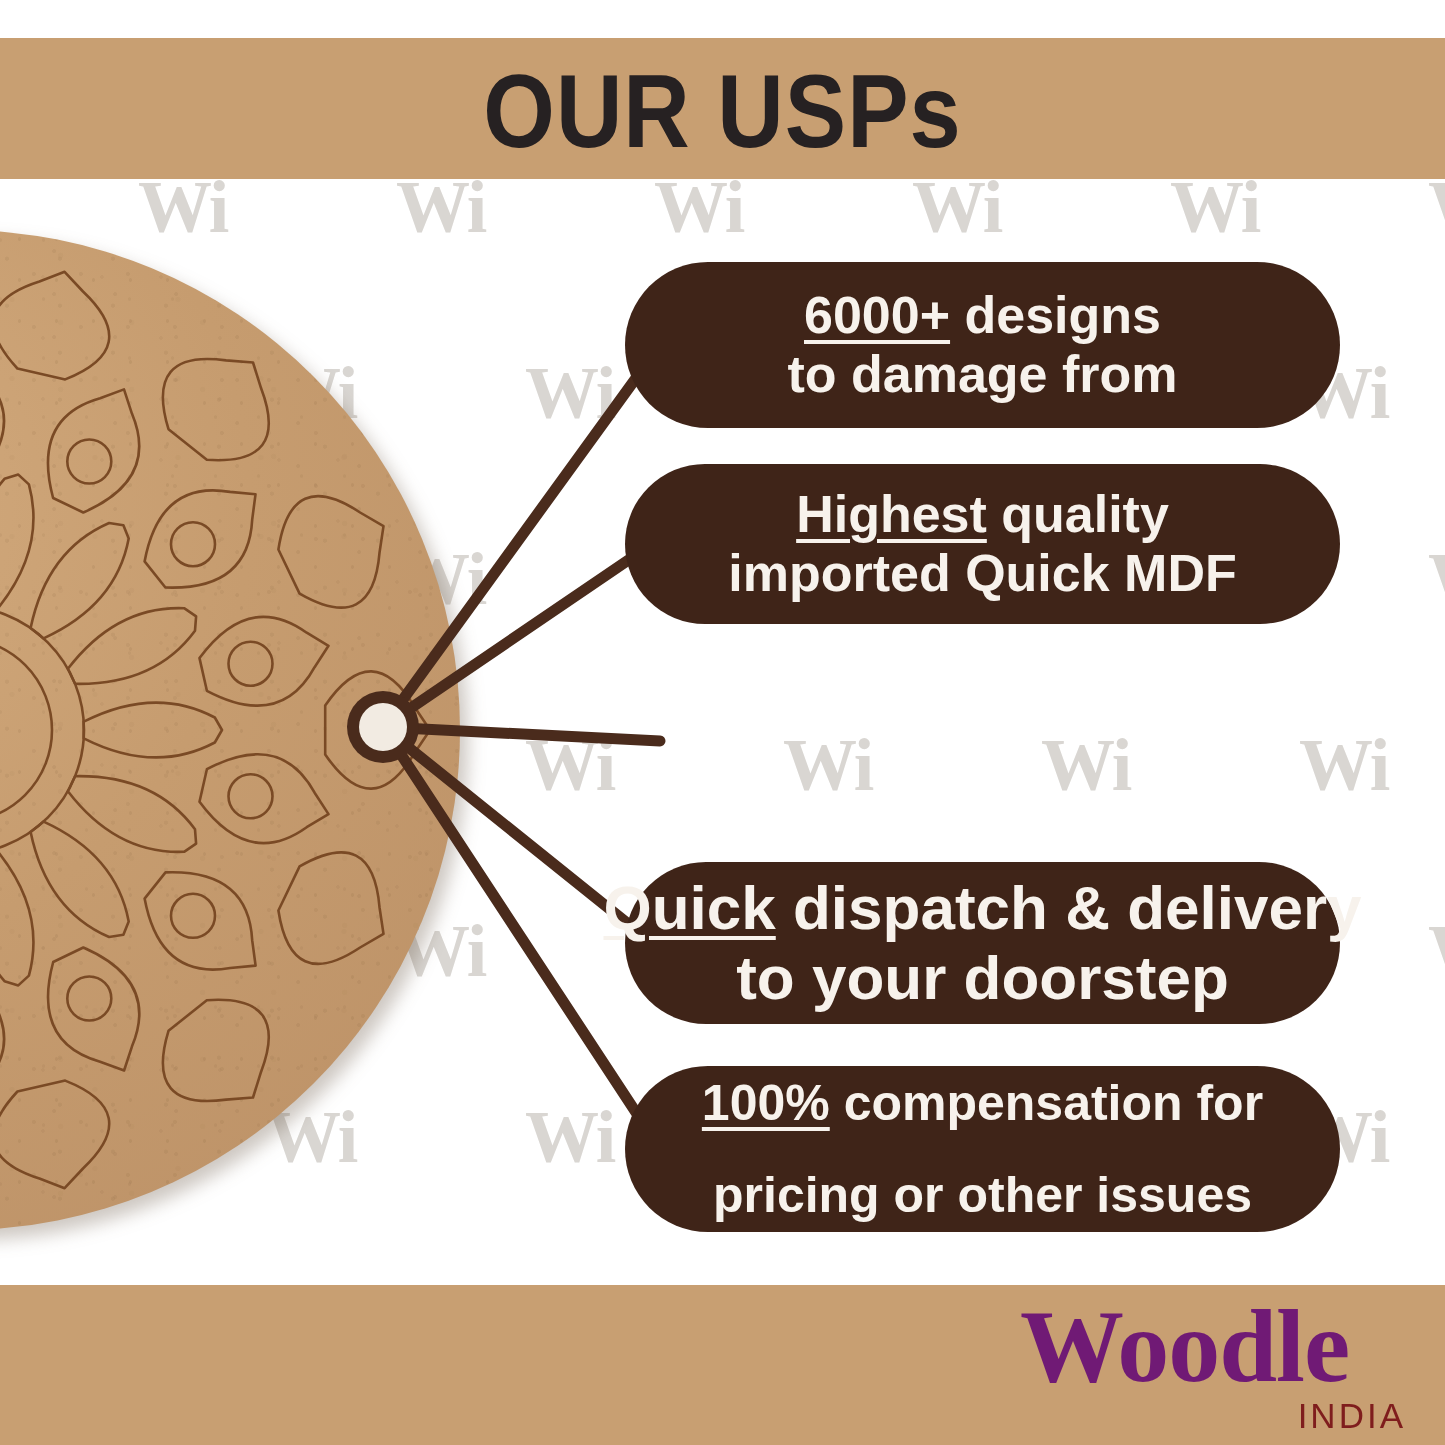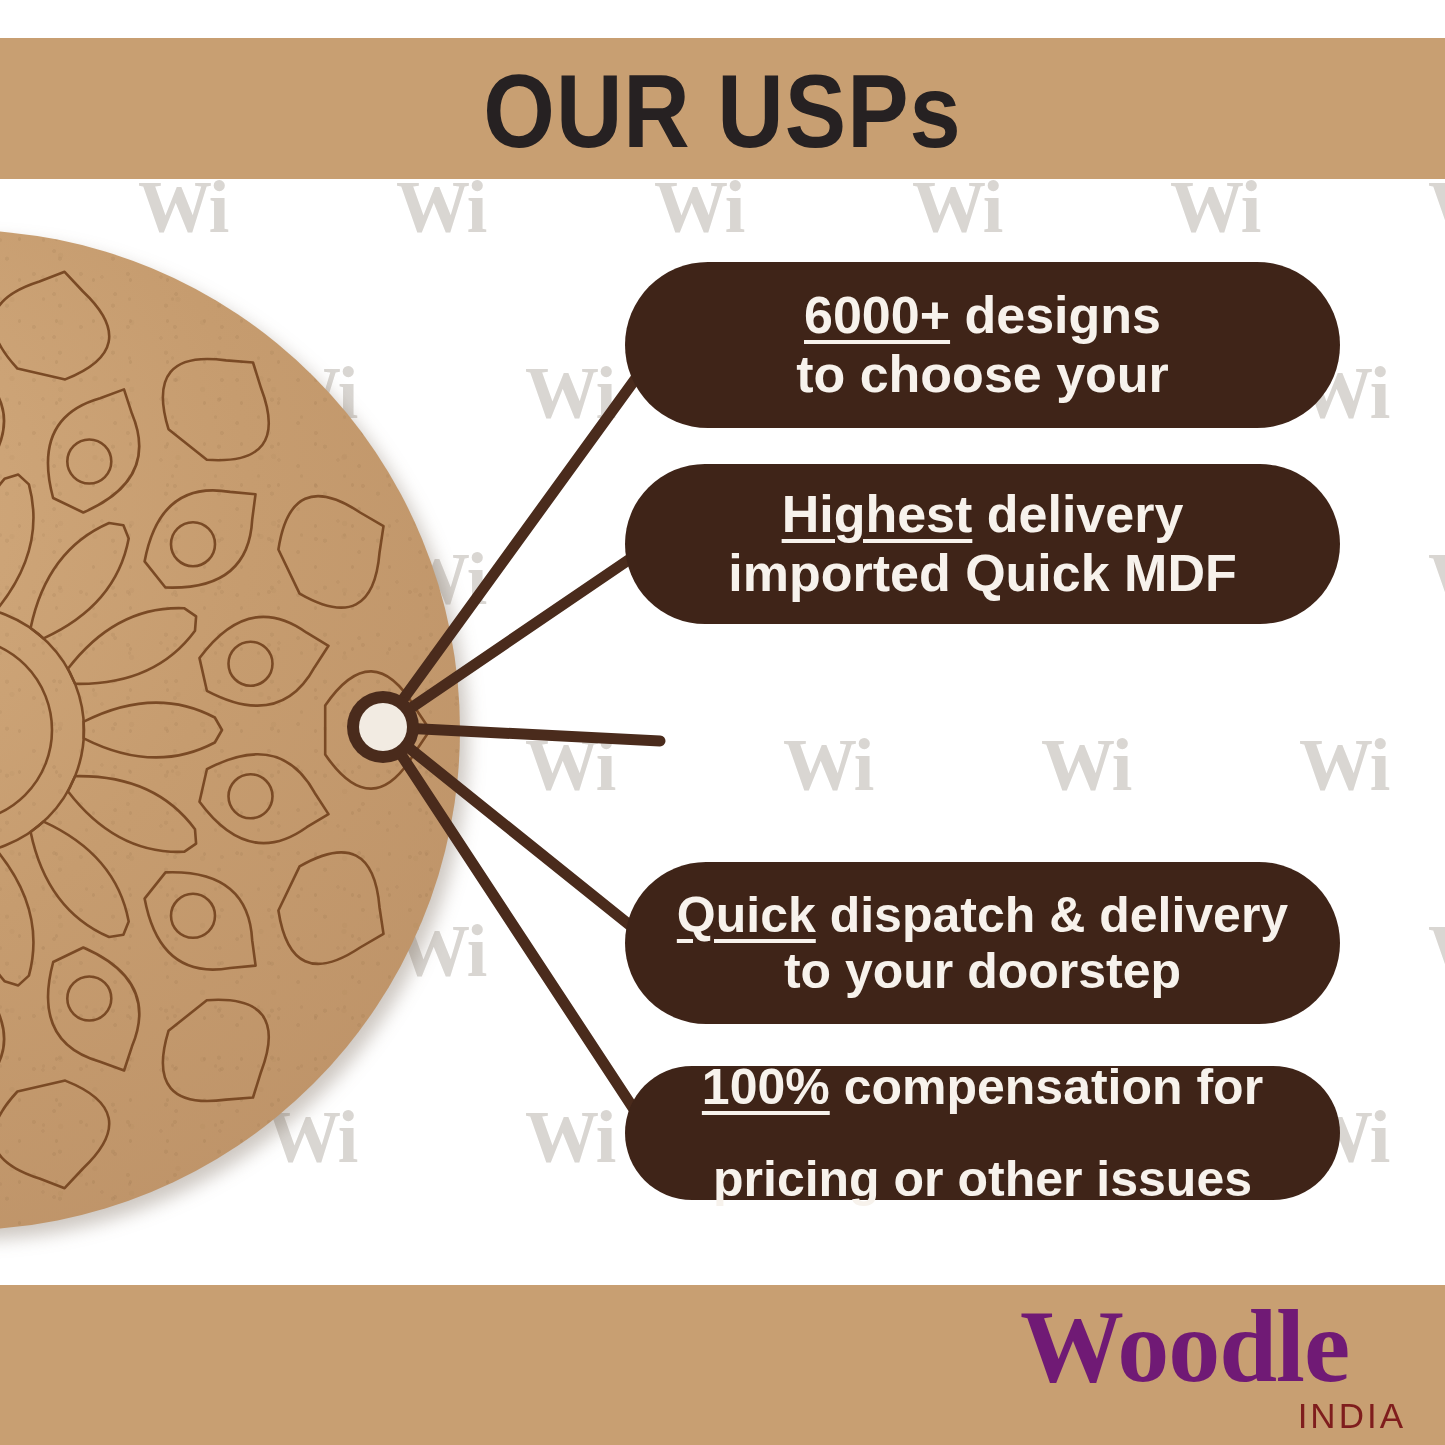--- a/index.html
+++ b/index.html
@@ -92,22 +92,22 @@
   }
   .u{ text-decoration:underline; text-underline-offset:7px; text-decoration-thickness:4px; }
 
   #pill-1{left:625px;top:262px;width:715px;height:166px;}
   #pill-1 .pline{font-size:52px;}
   #pill-2{left:625px;top:464px;width:715px;height:160px;}
   #pill-2 .pline{font-size:52px;}
   #pill-3{left:625px;top:658px;width:715px;height:166px;}
   #pill-3 .pline{font-size:52px;}
   #pill-4{left:625px;top:862px;width:715px;height:162px;}
-  #pill-4 .pline{font-size:50px;}
-  #pill-5{left:625px;top:1066px;width:715px;height:134px;gap:36px;}
+  #pill-4 .pline{font-size:62px;}
+  #pill-5{left:625px;top:1066px;width:715px;height:166px;gap:36px;}
   #pill-5 .pline{font-size:50px;}
 
   
   #logo{
     position:absolute;left:1020px;top:1300px;width:390px;height:135px;
   }
   #logo-word{
     position:absolute;left:0;top:-6px;width:390px;
     font-family:"Liberation Serif", serif;
     font-weight:bold;
@@ -430,25 +430,25 @@
     </g>
     <circle cx="383" cy="727" r="36" fill="#4a2b1c"></circle>
     <circle cx="383" cy="727" r="24" fill="#f2ebe2"></circle>
   </svg>
 
   <div class="band" id="band-top"></div>
   <div id="page-title">OUR USPs</div>
 
   <div class="pill" id="pill-1">
     <span class="pline"><span class="u">6000+</span><span> designs</span></span>
-    <span class="pline"><span>to choose your</span></span>
+    <span class="pline"><span>to damage from</span></span>
   </div>
 
   <div class="pill" id="pill-2">
-    <span class="pline"><span class="u">Highest</span><span> delivery</span></span>
+    <span class="pline"><span class="u">Highest</span><span> quality</span></span>
     <span class="pline"><span>imported Quick MDF</span></span>
   </div>
 
 
   <div class="pill" id="pill-4">
     <span class="pline"><span class="u">Quick</span><span> dispatch &amp; delivery</span></span>
     <span class="pline"><span>to your doorstep</span></span>
   </div>
 
   <div class="pill" id="pill-5">

